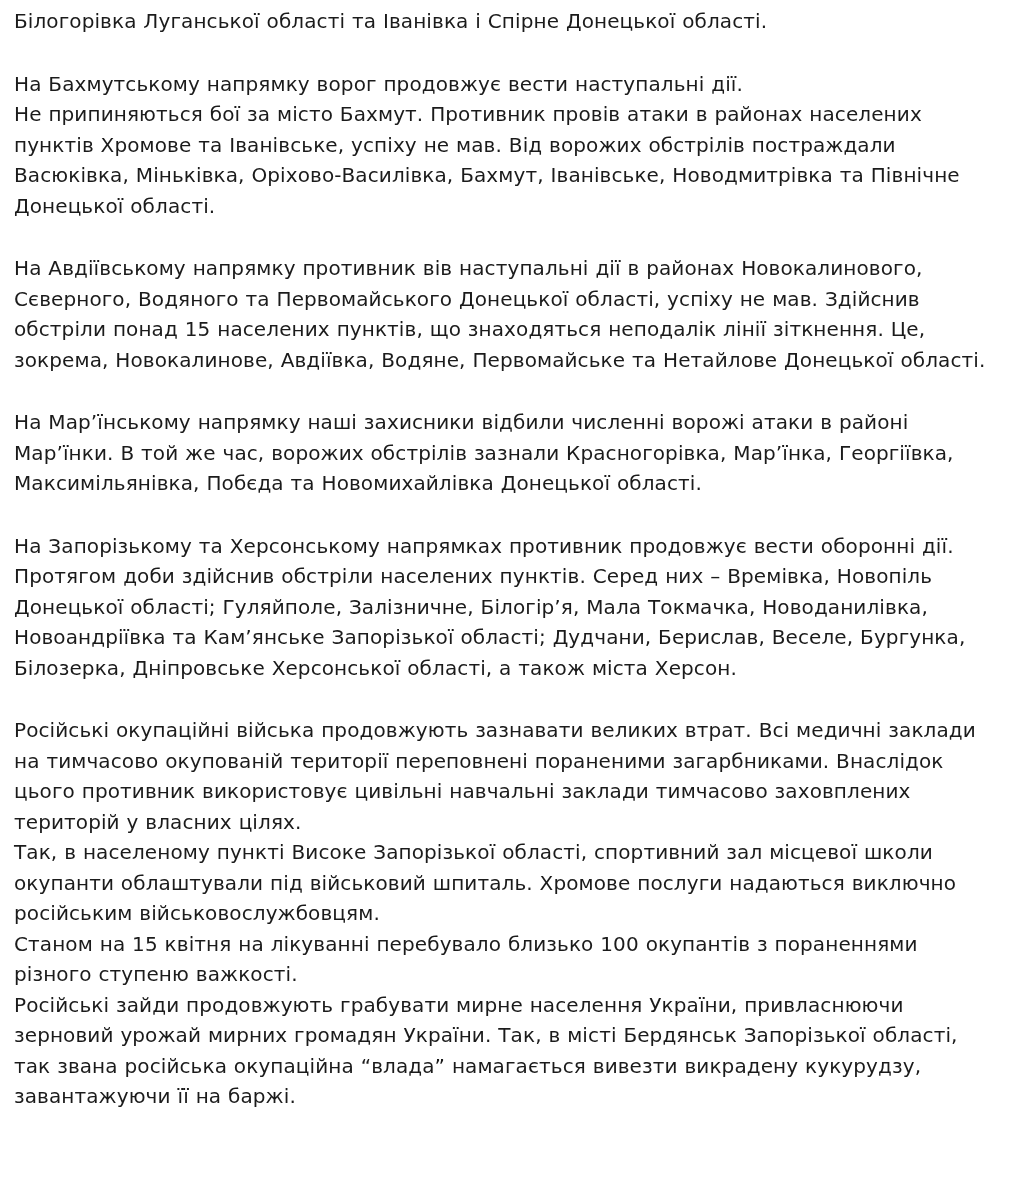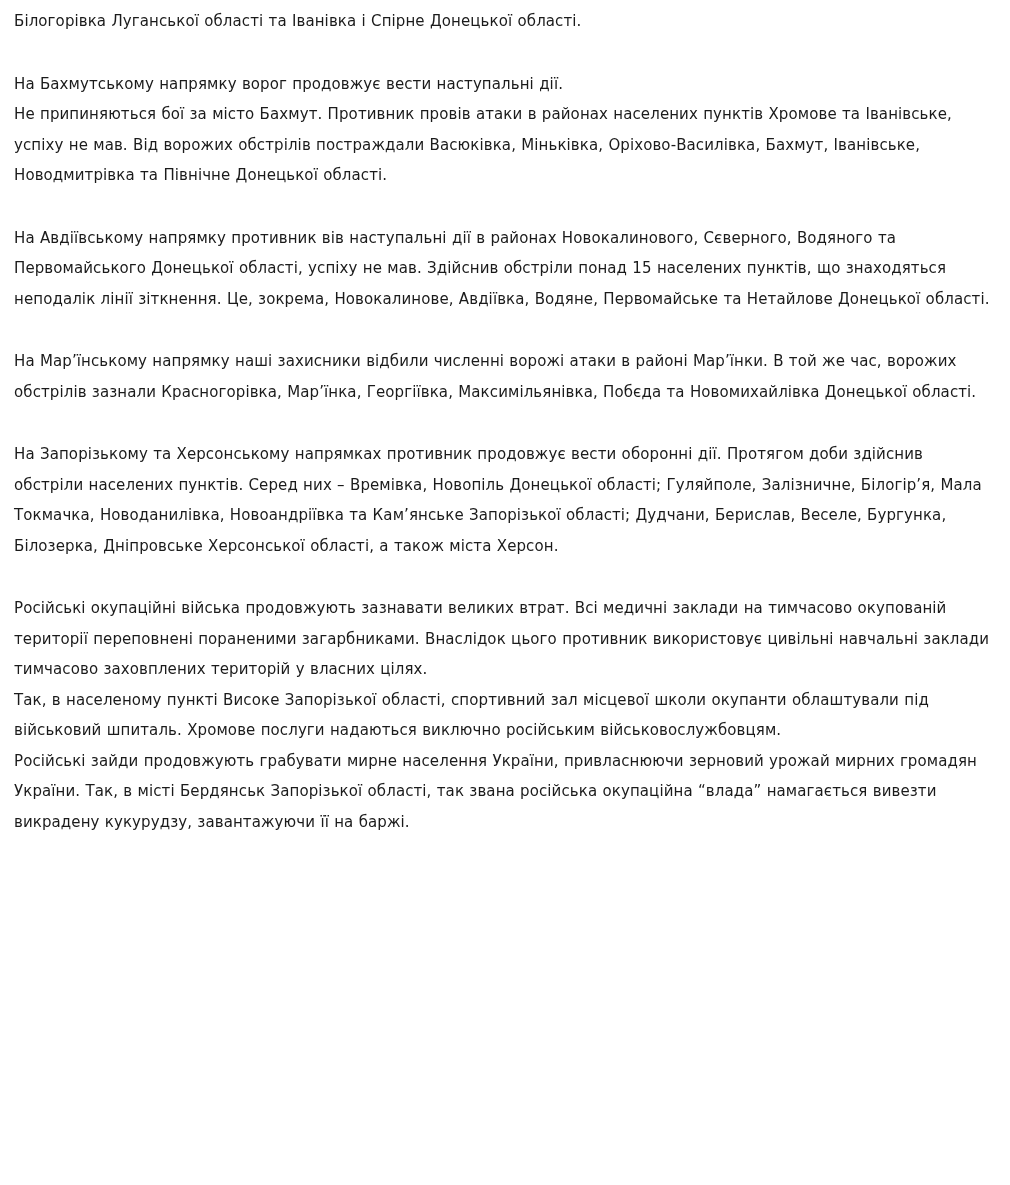--- a/index.html
+++ b/index.html
@@ -12,21 +12,21 @@
     min-height: 1185px;
     font-family: "DejaVu Sans", "Liberation Sans", sans-serif;
     color: #1c1c1c;
   }
   .doc {
     width: 1010px;
     box-sizing: border-box;
     padding: 6px 14px 10px 14px;
   }
   .para {
-    font-size: 15px;
+    font-size: 20px;
     line-height: 30.5px;
     letter-spacing: 0.1px;
     color: #1b1b1b;
     margin: 0;
     text-align: left;
     word-spacing: 0.4px;
   }
   .gap-large {
     margin-top: 32px;
   }
@@ -40,15 +40,16 @@
 <div class="doc">
 
   <p class="para gap-none">Білогорівка Луганської області та Іванівка і Спірне Донецької області.</p>
   <p class="para gap-large">На Бахмутському напрямку ворог продовжує вести наступальні дії.</p>
   <p class="para gap-none">Не припиняються бої за місто Бахмут. Противник провів атаки в районах населених пунктів Хромове та Іванівське, успіху не мав. Від ворожих обстрілів постраждали Васюківка, Міньківка, Оріхово-Василівка, Бахмут, Іванівське, Новодмитрівка та Північне Донецької області.</p>
   <p class="para gap-large">На Авдіївському напрямку противник вів наступальні дії в районах Новокалинового, Сєверного, Водяного та Первомайського Донецької області, успіху не мав. Здійснив обстріли понад 15 населених пунктів, що знаходяться неподалік лінії зіткнення. Це, зокрема, Новокалинове, Авдіївка, Водяне, Первомайське та Нетайлове Донецької області.</p>
   <p class="para gap-large">На Мар’їнському напрямку наші захисники відбили численні ворожі атаки в районі Мар’їнки. В той же час, ворожих обстрілів зазнали Красногорівка, Мар’їнка, Георгіївка, Максимільянівка, Побєда та Новомихайлівка Донецької області.</p>
   <p class="para gap-large">На Запорізькому та Херсонському напрямках противник продовжує вести  оборонні дії. Протягом доби здійснив обстріли населених пунктів. Серед них – Времівка, Новопіль Донецької області; Гуляйполе, Залізничне, Білогір’я, Мала Токмачка, Новоданилівка, Новоандріївка та Кам’янське Запорізької області; Дудчани, Берислав, Веселе, Бургунка, Білозерка, Дніпровське Херсонської області, а також міста Херсон.</p>
   <p class="para gap-large">Російські окупаційні війська продовжують зазнавати великих втрат. Всі медичні заклади на тимчасово окупованій території переповнені пораненими загарбниками. Внаслідок цього противник використовує цивільні навчальні заклади тимчасово заховплених територій у власних цілях.</p>
   <p class="para gap-none">Так, в населеному пункті Високе Запорізької області, спортивний зал місцевої школи окупанти облаштували під військовий шпиталь. Хромове послуги надаються виключно російським військовослужбовцям.</p>
+  <p class="para gap-none">Станом на 15 квітня на лікуванні перебувало близько 100 окупантів з пораненнями різного ступеню важкості.</p>
   <p class="para gap-none">Російські зайди продовжують грабувати мирне населення України, привласнюючи зерновий урожай мирних громадян України. Так, в місті Бердянськ Запорізької області, так звана російська окупаційна “влада” намагається вивезти викрадену кукурудзу, завантажуючи її на баржі.</p>
 
 </div>
 
 </body></html>

